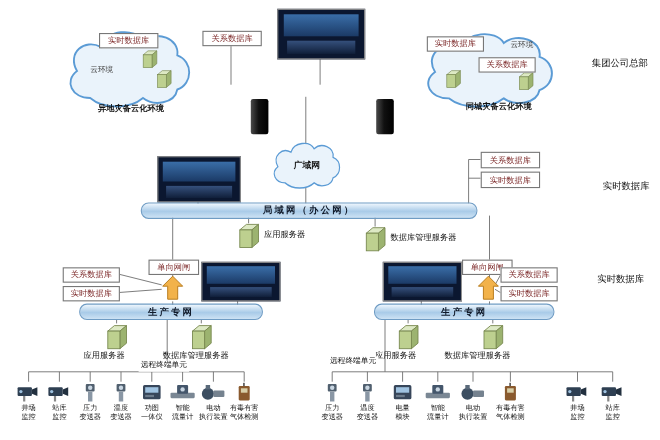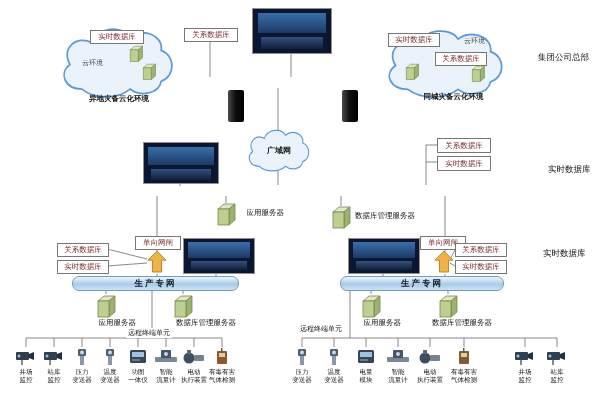--- a/index.html
+++ b/index.html
@@ -10,21 +10,21 @@
   .node{position:absolute;z-index:3;}
   .box{position:absolute;z-index:4;background:#fff;border:1px solid #777;color:#7d2a2a;
        font-size:7.5px;display:flex;align-items:center;justify-content:center;line-height:1;}
   .bus{position:absolute;z-index:3;height:13px;border:1px solid #6f9cc4;border-radius:7px;
        background:linear-gradient(180deg,#eef6fd,#a9cbe8 55%,#cde2f4);
        font-size:8.5px;font-weight:bold;color:#101a2a;display:flex;align-items:center;
        justify-content:center;letter-spacing:2px;}
   .lbl{position:absolute;z-index:4;font-size:8.5px;color:#111;}
   .caption{position:absolute;z-index:4;font-size:7.5px;font-weight:bold;color:#111;text-align:center;}
   .env{position:absolute;z-index:4;font-size:7px;color:#444;}
-  .cube-label{position:absolute;z-index:4;font-size:7.5px;color:#111;text-align:right;line-height:8.5px;}
+  .cube-label{position:absolute;z-index:4;font-size:7.5px;color:#111;text-align:left;line-height:8.5px;}
   .screen{position:absolute;z-index:3;background:#0b1730;border:1px solid #909090;overflow:hidden;}
   .scr-top{position:absolute;left:6%;top:9%;width:88%;height:46%;
            background:linear-gradient(180deg,#3a6ea8,#1b3a66);}
   .scr-bottom{position:absolute;left:10%;bottom:8%;width:80%;height:28%;
            background:linear-gradient(180deg,#35507c,#101f3a);}
   .tower{position:absolute;z-index:3;width:16px;height:32px;border-radius:2px;
          background:linear-gradient(90deg,#4a4a4a,#101010 45%,#000);}
   .rtu{position:absolute;z-index:5;font-size:7px;color:#111;background:#fff;
        padding:0 2px;line-height:10px;}
   .dev-icon{position:absolute;z-index:3;width:26px;height:20px;}
@@ -105,20 +105,21 @@
 
   <div class="screen" style="left:143px;top:142px;width:74px;height:40px;">
     <div class="scr-top"></div>
     <div class="scr-bottom"></div>
   </div>
 
   <div class="box" style="left:437px;top:138px;width:52px;height:13px;">关系数据库</div>
   <div class="box" style="left:437px;top:156px;width:52px;height:13px;">实时数据库</div>
   <div class="lbl" style="left:548px;top:164px;">实时数据库</div>
 
+  <div class="bus" style="left:128px;top:184px;width:304px;">局域网（办公网）</div>
 
   <svg class="abs node" style="left:215px;top:201px;" width="22" height="26" viewBox="0 0 22 26">
     <polygon points="3,8 9,3 20,3 14,8" fill="#dde9c4" stroke="#77884f" stroke-width="0.8"></polygon>
     <polygon points="14,8 20,3 20,19 14,24" fill="#9cb370" stroke="#77884f" stroke-width="0.8"></polygon>
     <rect x="3" y="8" width="11" height="16" fill="#bdd08f" stroke="#77884f" stroke-width="0.8"></rect>
   </svg>
   <div class="cube-label" style="left:240px;top:209px;width:44px;">应用服务器</div>
   <svg class="abs node" style="left:330px;top:204px;" width="22" height="26" viewBox="0 0 22 26">
     <polygon points="3,8 9,3 20,3 14,8" fill="#dde9c4" stroke="#77884f" stroke-width="0.8"></polygon>
     <polygon points="14,8 20,3 20,19 14,24" fill="#9cb370" stroke="#77884f" stroke-width="0.8"></polygon>

